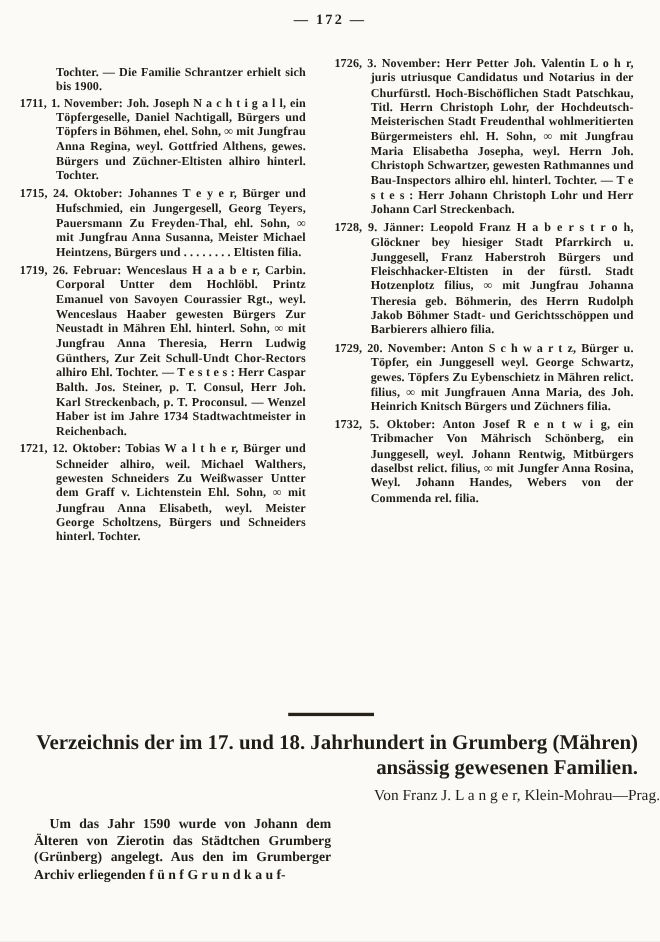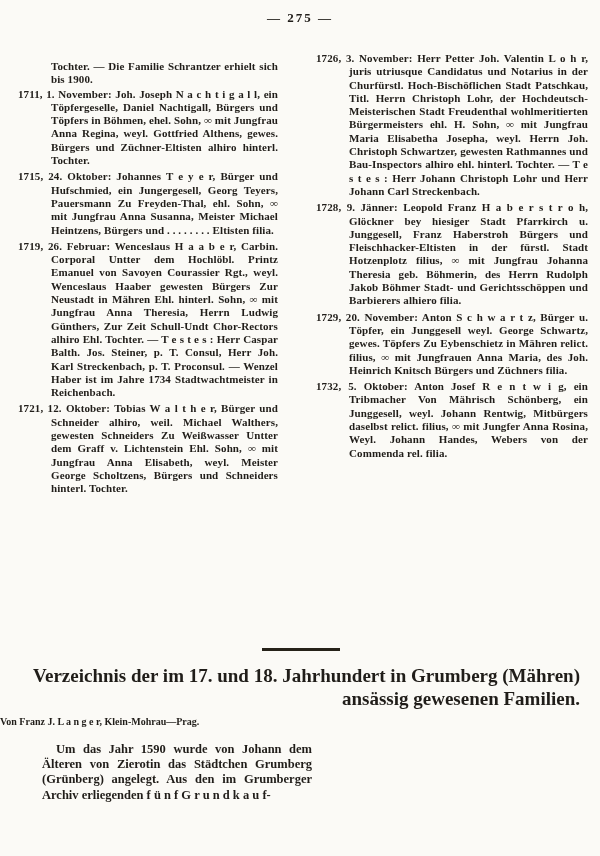--- a/index.html
+++ b/index.html
@@ -25,21 +25,21 @@
   }
   .col {
     position: absolute;
     font-size: 11px;
     line-height: 13.3px;
     font-weight: bold;
     text-align: justify;
     letter-spacing: 0.1px;
   }
   .col-left  { left: 18px;  top: 60px; width: 260px; }
-  .col-right { left: 304px; top: 52px; width: 272px; margin-left: 12px; }
+  .col-right { left: 304px; top: 52px; width: 272px; }
   .intro {
     margin: 0 0 1px 0;
     padding-left: 33px;
   }
   .entry {
     margin: 0 0 3px 0;
     padding-left: 33px;
     text-indent: -33px;
   }
   .divider {
@@ -59,46 +59,46 @@
     text-align: right;
     font-size: 19px;
     line-height: 23px;
     font-weight: bold;
   }
   .article-byline {
     position: absolute;
     top: 716px;
     left: 0;
     width: 100%;
-    text-align: left;
-    font-size: 10px;
-    font-weight: bold;
+    text-align: right;
+    font-size: 14px;
+    font-weight: normal;
   }
   .article-cols {
     position: absolute;
     top: 742px;
-    left: 42px;
+    left: 31px;
     width: 540px;
     display: flex;
     gap: 14px;
     font-size: 12.5px;
     line-height: 15.2px;
     font-weight: bold;
     text-align: justify;
   }
   .article-col { width: 50%; }
   .article-col p { margin: 0; }
   .article-col.first p { text-indent: 14px; }
 </style>
 </head>
 <body>
 
 <div class="page">
 
-  <div class="page-number">— 275 —</div>
+  <div class="page-number">— 172 —</div>
 
   <div class="col col-left">
     <p class="intro">Tochter. — Die Familie Schrantzer erhielt sich bis 1900.</p>
 
     <p class="entry"><span>1711,</span> <span>1. November: Joh. Joseph N a c h t i g a l l, ein Töpfergeselle, Daniel Nachtigall, Bürgers und Töpfers in Böhmen, ehel. Sohn, ∞ mit Jungfrau Anna Regina, weyl. Gottfried Althens, gewes. Bürgers und Züchner-Eltisten alhiro hinterl. Tochter.</span></p>
     <p class="entry"><span>1715,</span> <span>24. Oktober: Johannes T e y e r, Bürger und Hufschmied, ein Jungergesell, Georg Teyers, Pauersmann Zu Freyden-Thal, ehl. Sohn, ∞ mit Jungfrau Anna Susanna, Meister Michael Heintzens, Bürgers und . . . . . . . . Eltisten filia.</span></p>
     <p class="entry"><span>1719,</span> <span>26. Februar: Wenceslaus H a a b e r, Carbin. Corporal Untter dem Hochlöbl. Printz Emanuel von Savoyen Courassier Rgt., weyl. Wenceslaus Haaber gewesten Bürgers Zur Neustadt in Mähren Ehl. hinterl. Sohn, ∞ mit Jungfrau Anna Theresia, Herrn Ludwig Günthers, Zur Zeit Schull-Undt Chor-Rectors alhiro Ehl. Tochter. — T e s t e s : Herr Caspar Balth. Jos. Steiner, p. T. Consul, Herr Joh. Karl Streckenbach, p. T. Proconsul. — Wenzel Haber ist im Jahre 1734 Stadtwachtmeister in Reichenbach.</span></p>
     <p class="entry"><span>1721,</span> <span>12. Oktober: Tobias W a l t h e r, Bürger und Schneider alhiro, weil. Michael Walthers, gewesten Schneiders Zu Weißwasser Untter dem Graff v. Lichtenstein Ehl. Sohn, ∞ mit Jungfrau Anna Elisabeth, weyl. Meister George Scholtzens, Bürgers und Schneiders hinterl. Tochter.</span></p>
   </div>
 

